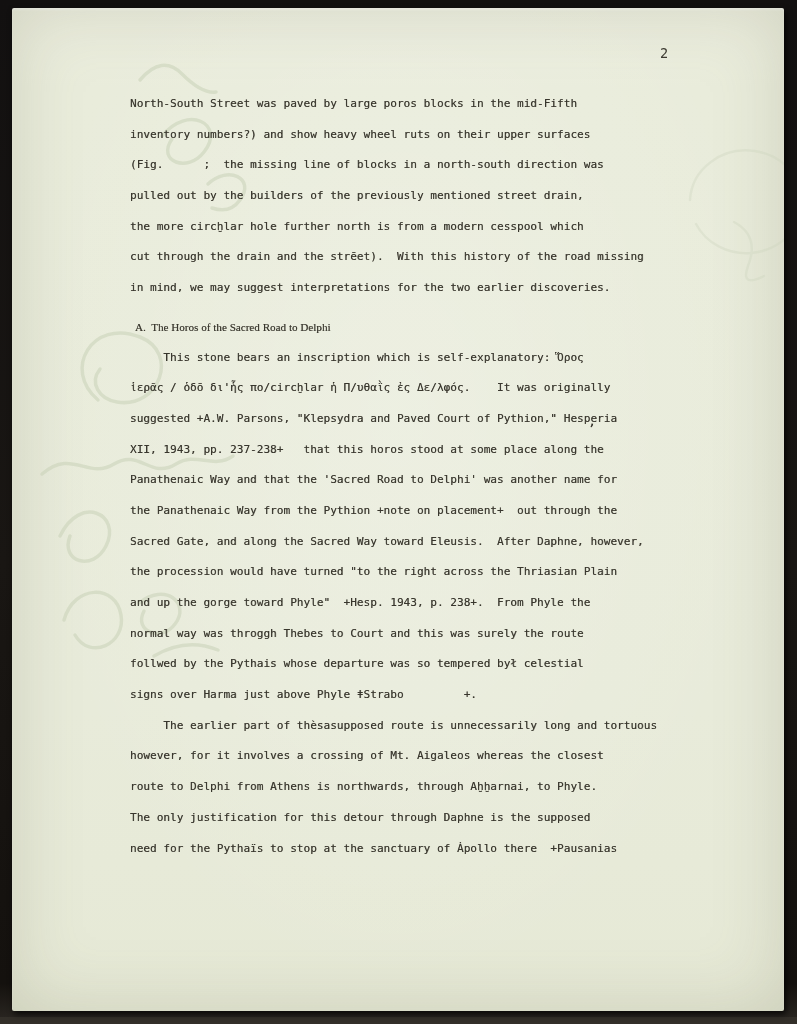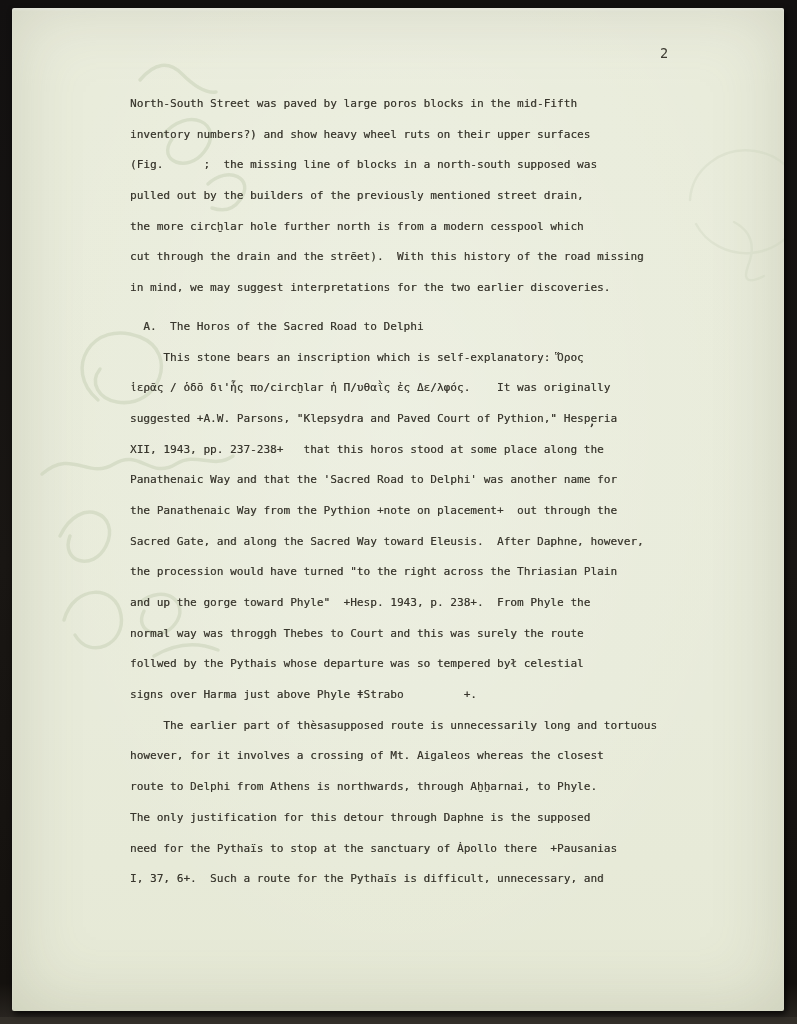--- a/index.html
+++ b/index.html
@@ -27,21 +27,21 @@
     position:absolute;left:118px;top:81px;width:640px;
     color:#38362d;
     font-size:11px;
     text-shadow:0.3px 0.3px 0.2px rgba(45,42,32,0.55);
   }
   .tline{
     white-space:pre;
     height:30.7px;line-height:30.7px;
     letter-spacing:0.05px;
   }
-  .heading-block{margin-top:8px;}
+  .heading-block{margin-top:8px;font-family:Liberation Serif, serif;}
   .insert-mark{
     position:absolute;left:576px;top:414px;
     font-size:11px;font-weight:bold;color:#35332b;transform:rotate(8deg);
   }
 </style>
 </head>
 <body>
 
 <div class="scan-bg"></div>
 <div class="bottom-strip"></div>
@@ -64,21 +64,21 @@
       <path d="M722,214 q26,14 14,44 q-8,22 16,10"></path>
     </g>
   </svg>
 
   <div class="page-number">2</div>
 
   <div class="typescript">
     <div>
         <div class="tline">North-South Street was paved by large poros blocks in the mid-Fifth</div>
         <div class="tline">inventory numbers?) and show heavy wheel ruts on their upper surfaces</div>
-        <div class="tline">(Fig.      ;  the missing line of blocks in a north-south supposed was</div>
+        <div class="tline">(Fig.      ;  the missing line of blocks in a north-south direction was</div>
         <div class="tline">pulled out by the builders of the previously mentioned street drain,</div>
         <div class="tline">the more circḫlar hole further north is from a modern cesspool which</div>
         <div class="tline">cut through the drain and the strēet).  With this history of the road missing</div>
         <div class="tline">in mind, we may suggest interpretations for the two earlier discoveries.</div>
       </div>
     <div class="heading-block">
       <div class="tline">  A.  The Horos of the Sacred Road to Delphi</div>
     </div>
     <div>
         <div class="tline">     This stone bears an inscription which is self-explanatory: Ὅρος</div>
@@ -93,18 +93,17 @@
         <div class="tline">normal way was throggh Thebes to Court and this was surely the route</div>
         <div class="tline">follwed by the Pythais whose departure was so tempered był celestial</div>
         <div class="tline">signs over Harma just above Phyle ǂStrabo         +.</div>
       </div>
     <div>
         <div class="tline">     The earlier part of thèsasupposed route is unnecessarily long and tortuous</div>
         <div class="tline">however, for it involves a crossing of Mt. Aigaleos whereas the closest</div>
         <div class="tline">route to Delphi from Athens is northwards, through Aḫḫarnai, to Phyle.</div>
         <div class="tline">The only justification for this detour through Daphne is the supposed</div>
         <div class="tline">need for the Pythaïs to stop at the sanctuary of Ȧpollo there  +Pausanias</div>
-        <div class="tline">I, 37, 6+.  Such a route for the Pythaïs is difficult, unnecessary, and</div>
       </div>
   </div>
 
   <span class="insert-mark">’</span>
 </div>
 
 </body></html>

